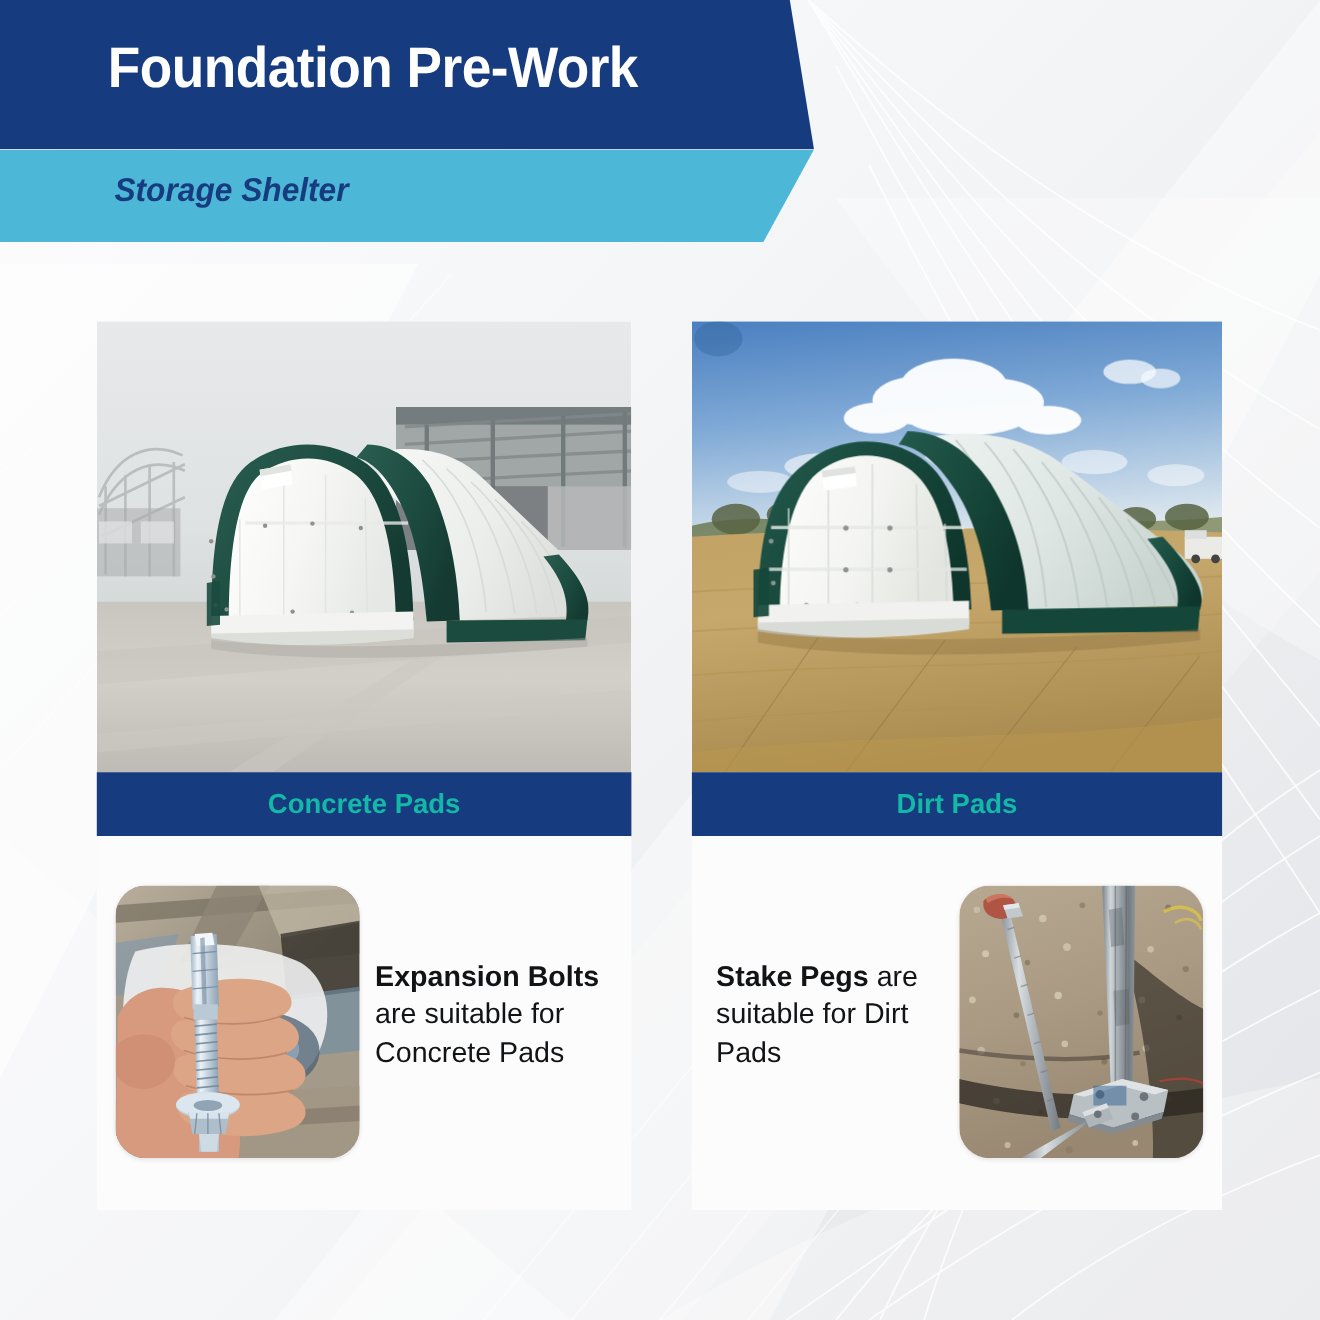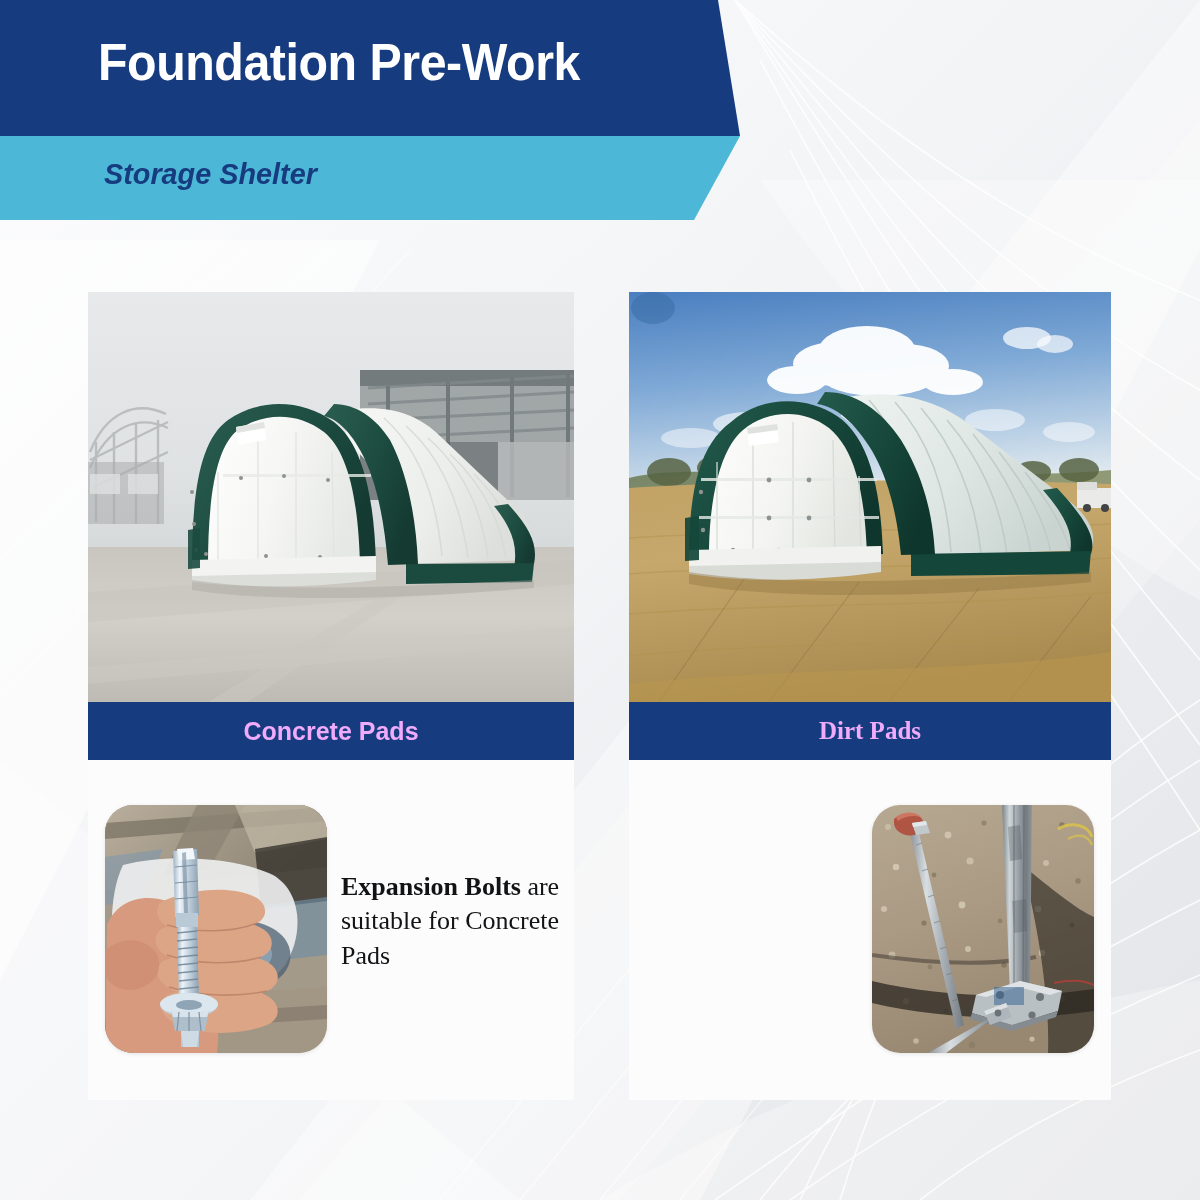--- a/index.html
+++ b/index.html
@@ -95,38 +95,37 @@
     position: absolute;
     overflow: hidden;
     z-index: 3;
   }
   .photo-left  { left: 88px;  top: 292px; width: 486px; height: 410px; }
   .photo-right { left: 629px; top: 292px; width: 482px; height: 410px; }
 
   .caption-bar {
     position: absolute;
     background: #173B7F;
-    color: #f0abfc;
+    color: #14b8a6;
     display: flex;
     align-items: center;
     justify-content: center;
     font-size: 25px;
     font-weight: bold;
     z-index: 4;
   }
   .caption-left  { left: 88px;  top: 702px; width: 486px; height: 58px; }
-  .caption-right { left: 629px; top: 702px; width: 482px; height: 58px; font-family: Liberation Serif, serif; }
+  .caption-right { left: 629px; top: 702px; width: 482px; height: 58px; }
 
   
   .bottom-row {
     position: absolute;
     display: flex;
     align-items: center;
     z-index: 4;
-    font-family: Liberation Serif, serif;
   }
   .row-left  { left: 88px;  top: 795px; width: 486px; height: 270px; }
   .row-right { left: 629px; top: 795px; width: 482px; height: 270px; }
 
   .thumb {
     position: absolute;
     overflow: hidden;
     border-radius: 28px;
     box-shadow: 0 1px 4px rgba(0,0,0,0.10);
   }
@@ -599,20 +598,23 @@
 
       <path d="M56,226 L70,224 L70,268 L56,269 Z" fill="#15473b" opacity="0.92"></path>
 
       <path d="M60,280 C150,294 300,290 462,280 L462,290 C310,306 150,308 60,292 Z" fill="#8c7240" opacity="0.4"></path>
     </svg>
   </div>
 
   <div class="caption-bar caption-right">Dirt Pads</div>
 
   <div class="bottom-row row-right">
+    <div class="blurb blurb-right">
+      <b>Stake Pegs</b><span> are suitable for Dirt Pads</span>
+    </div>
 
     <div class="thumb thumb-right">
       <svg class="fill" viewBox="0 0 222 248" preserveAspectRatio="xMidYMid slice">
         <defs>
           <linearGradient id="gravelG" x1="0" y1="0" x2="0.3" y2="1">
             <stop offset="0%" stop-color="#b7a892"></stop>
             <stop offset="50%" stop-color="#aa9a84"></stop>
             <stop offset="100%" stop-color="#988871"></stop>
           </linearGradient>
           <linearGradient id="steelG" x1="0" y1="0" x2="1" y2="0">

